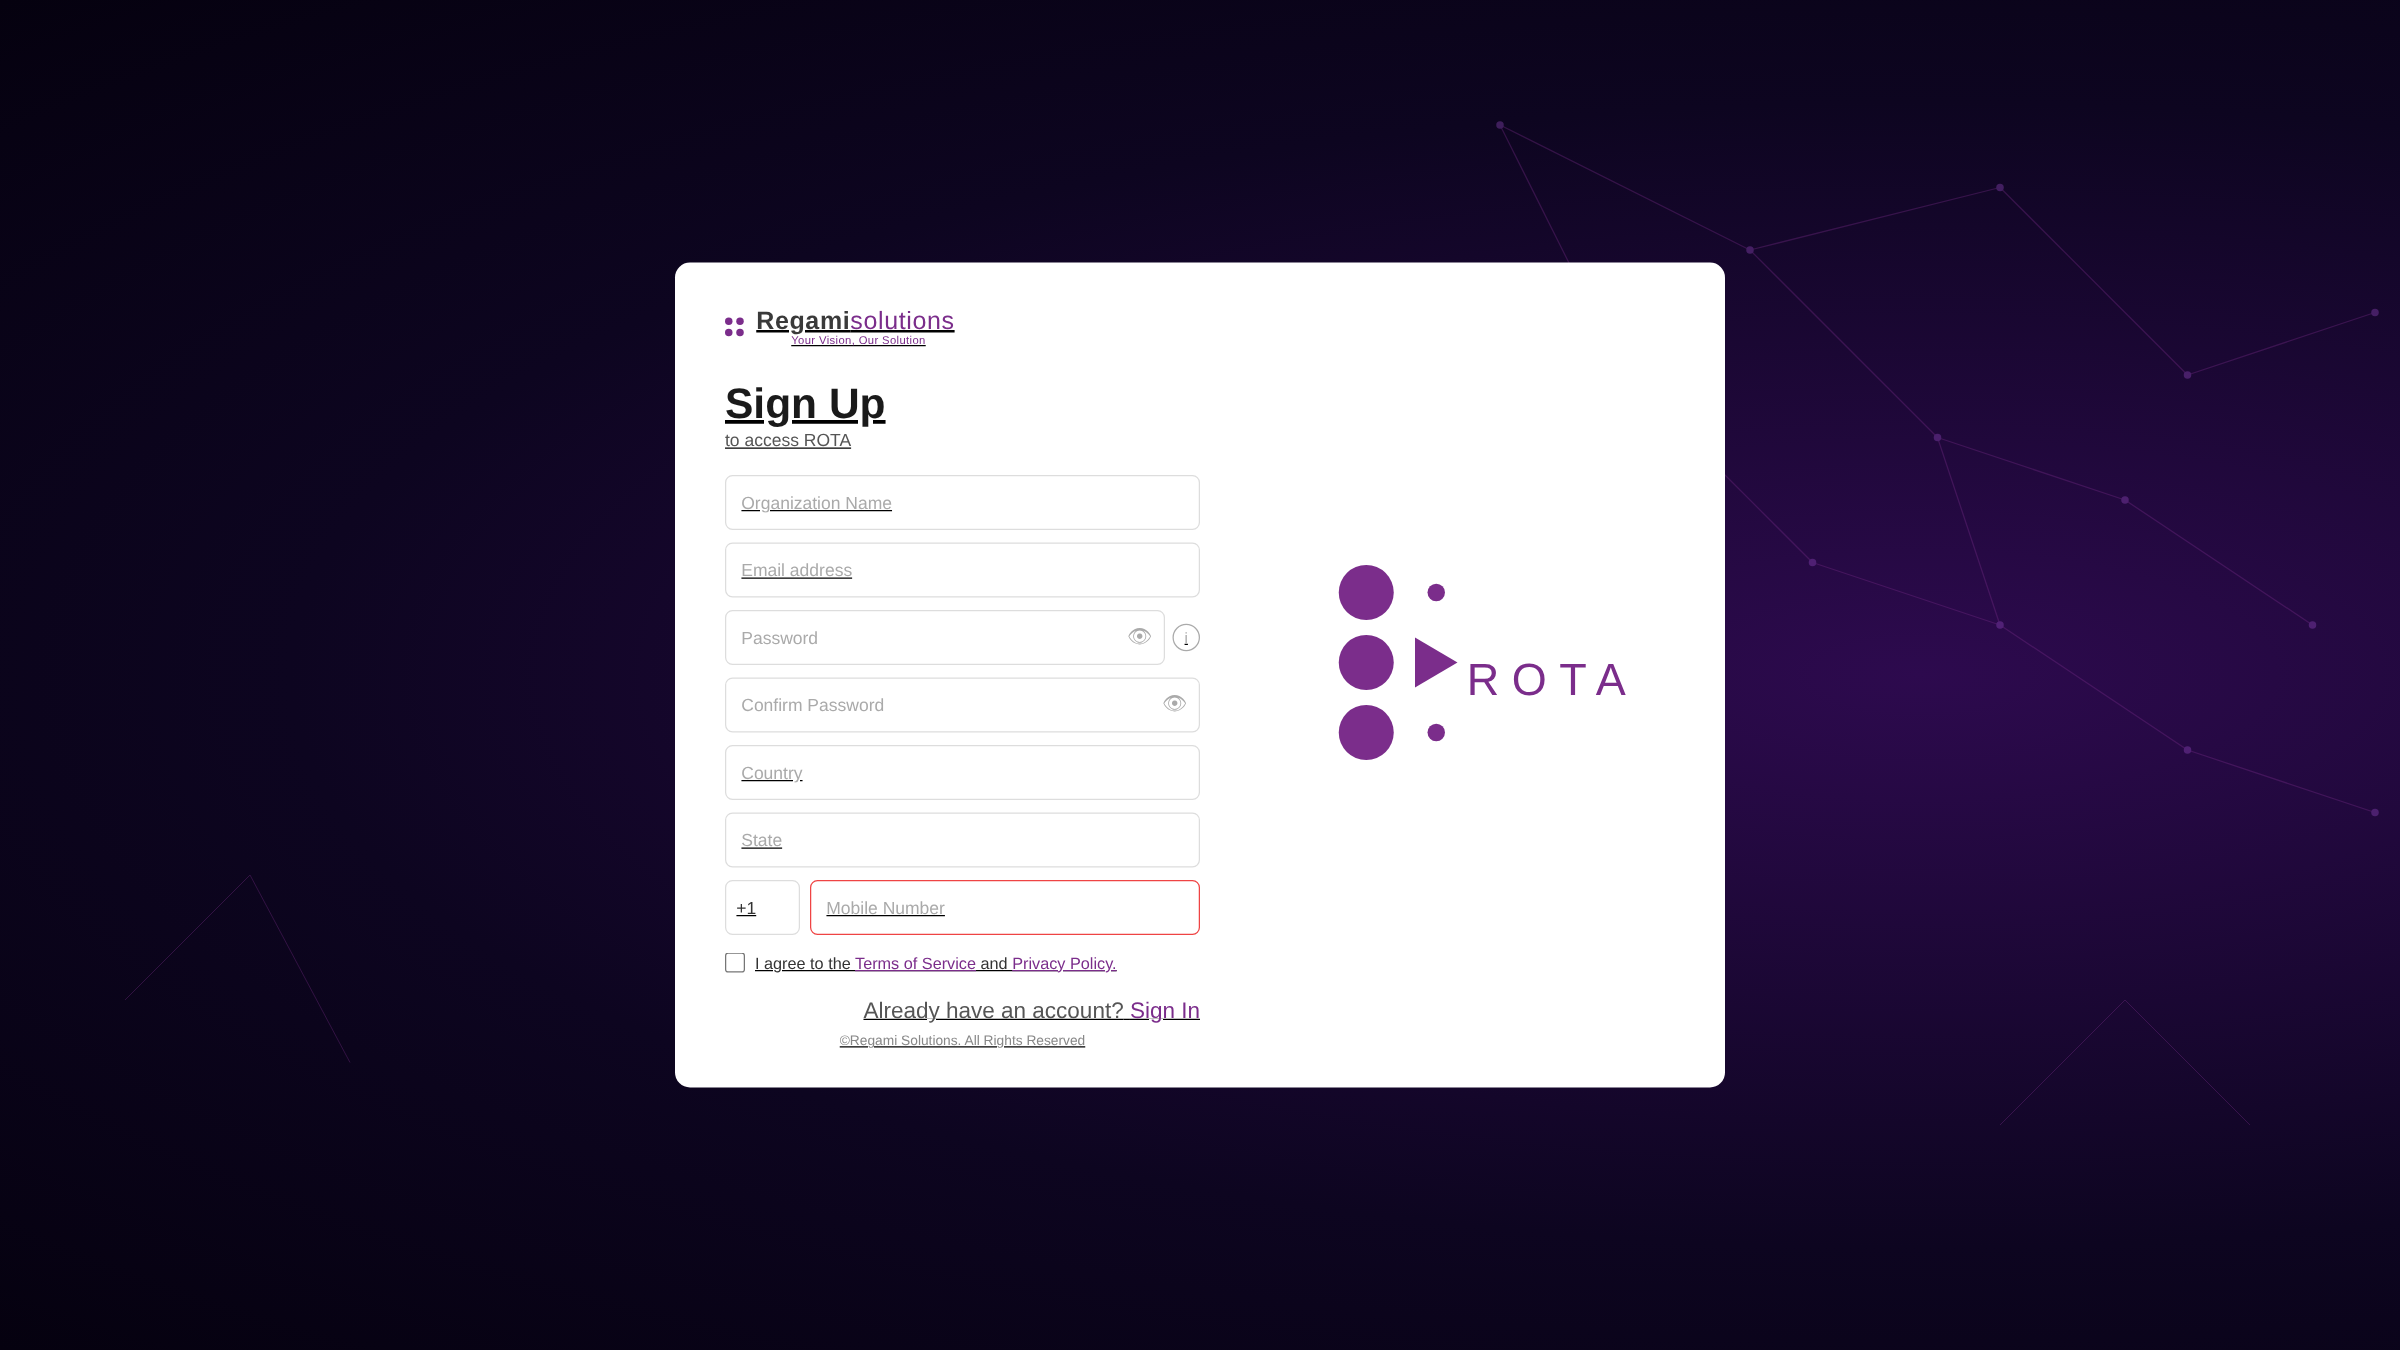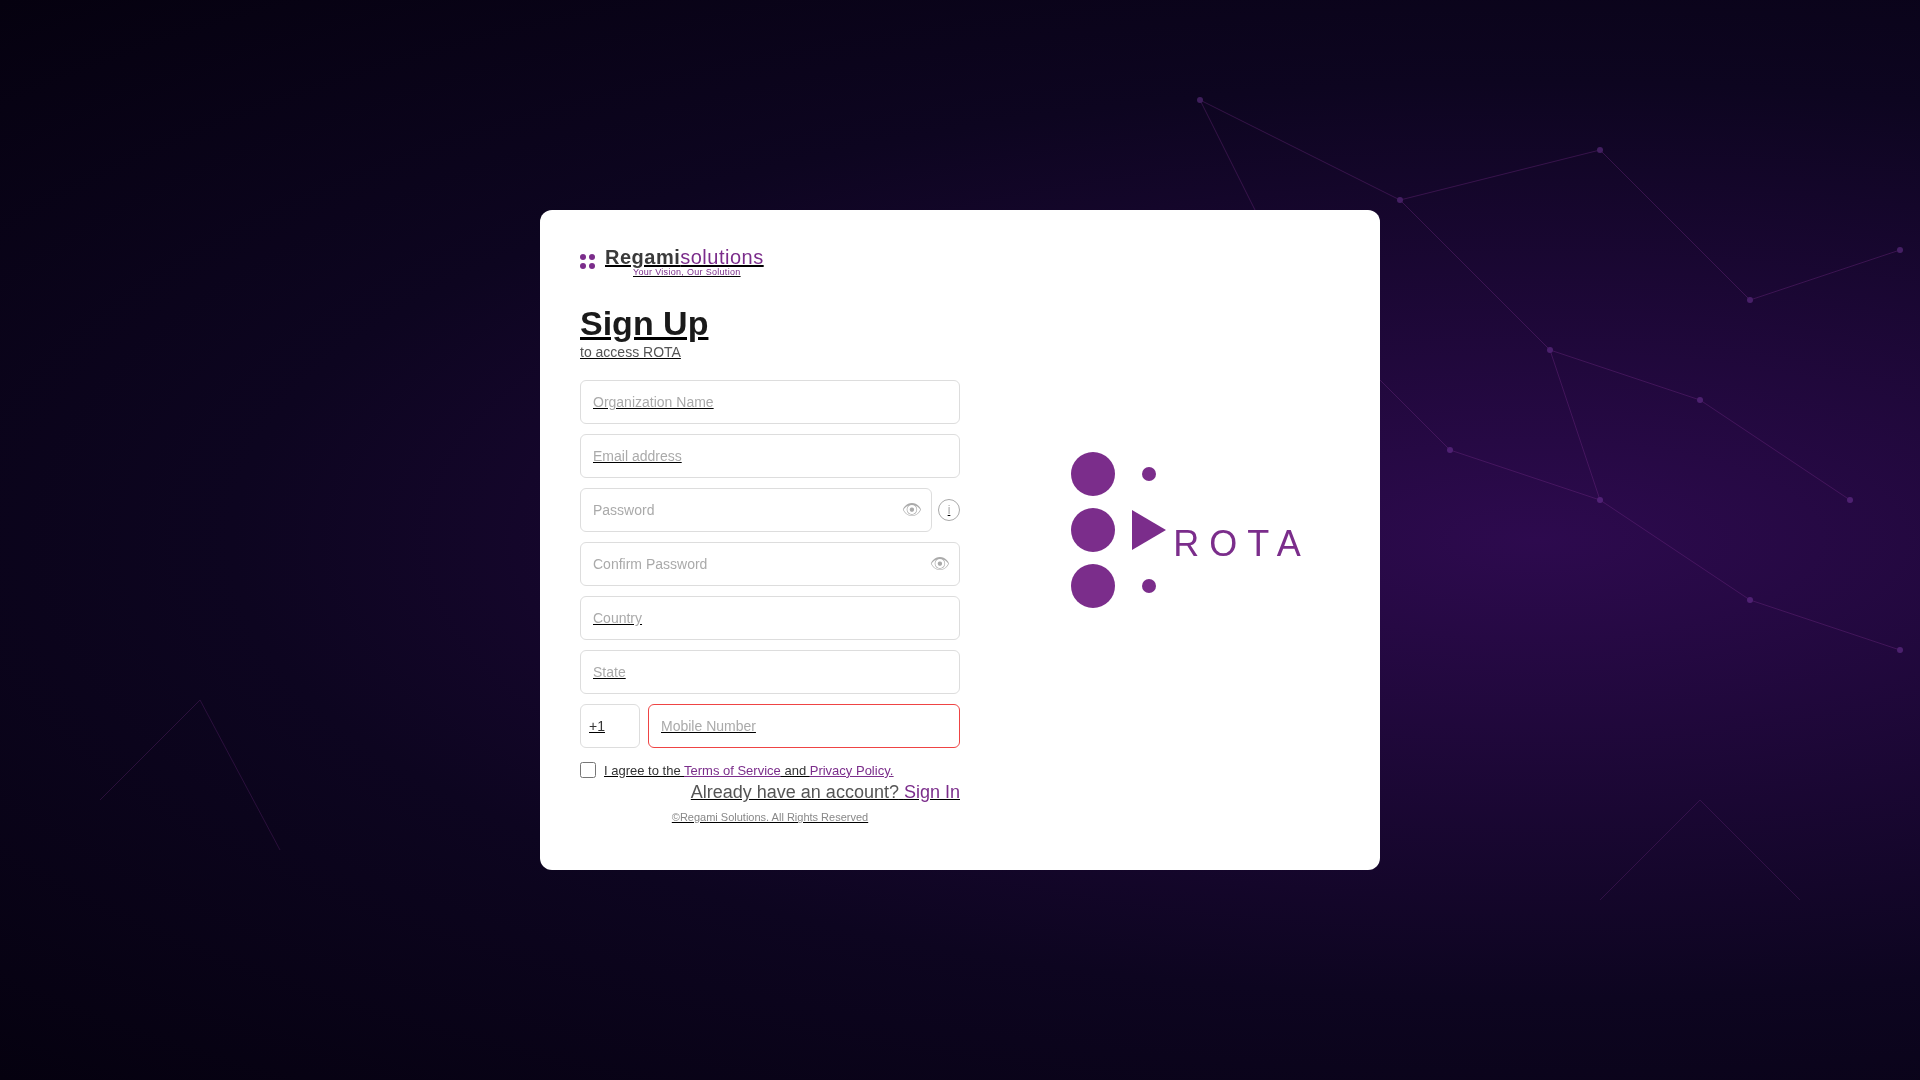--- a/index.html
+++ b/index.html
@@ -233,21 +233,21 @@
 
     .phone-number::placeholder {
       color: #aaa;
     }
 
     
     .checkbox-row {
       display: flex;
       align-items: center;
       gap: 8px;
-      margin-bottom: 4px;
+      margin-bottom: 20px;
       margin-top: 4px;
     }
 
     .checkbox-row input[type="checkbox"] {
       width: 16px;
       height: 16px;
       accent-color: #7b2d8b;
       cursor: pointer;
       flex-shrink: 0;
     }

